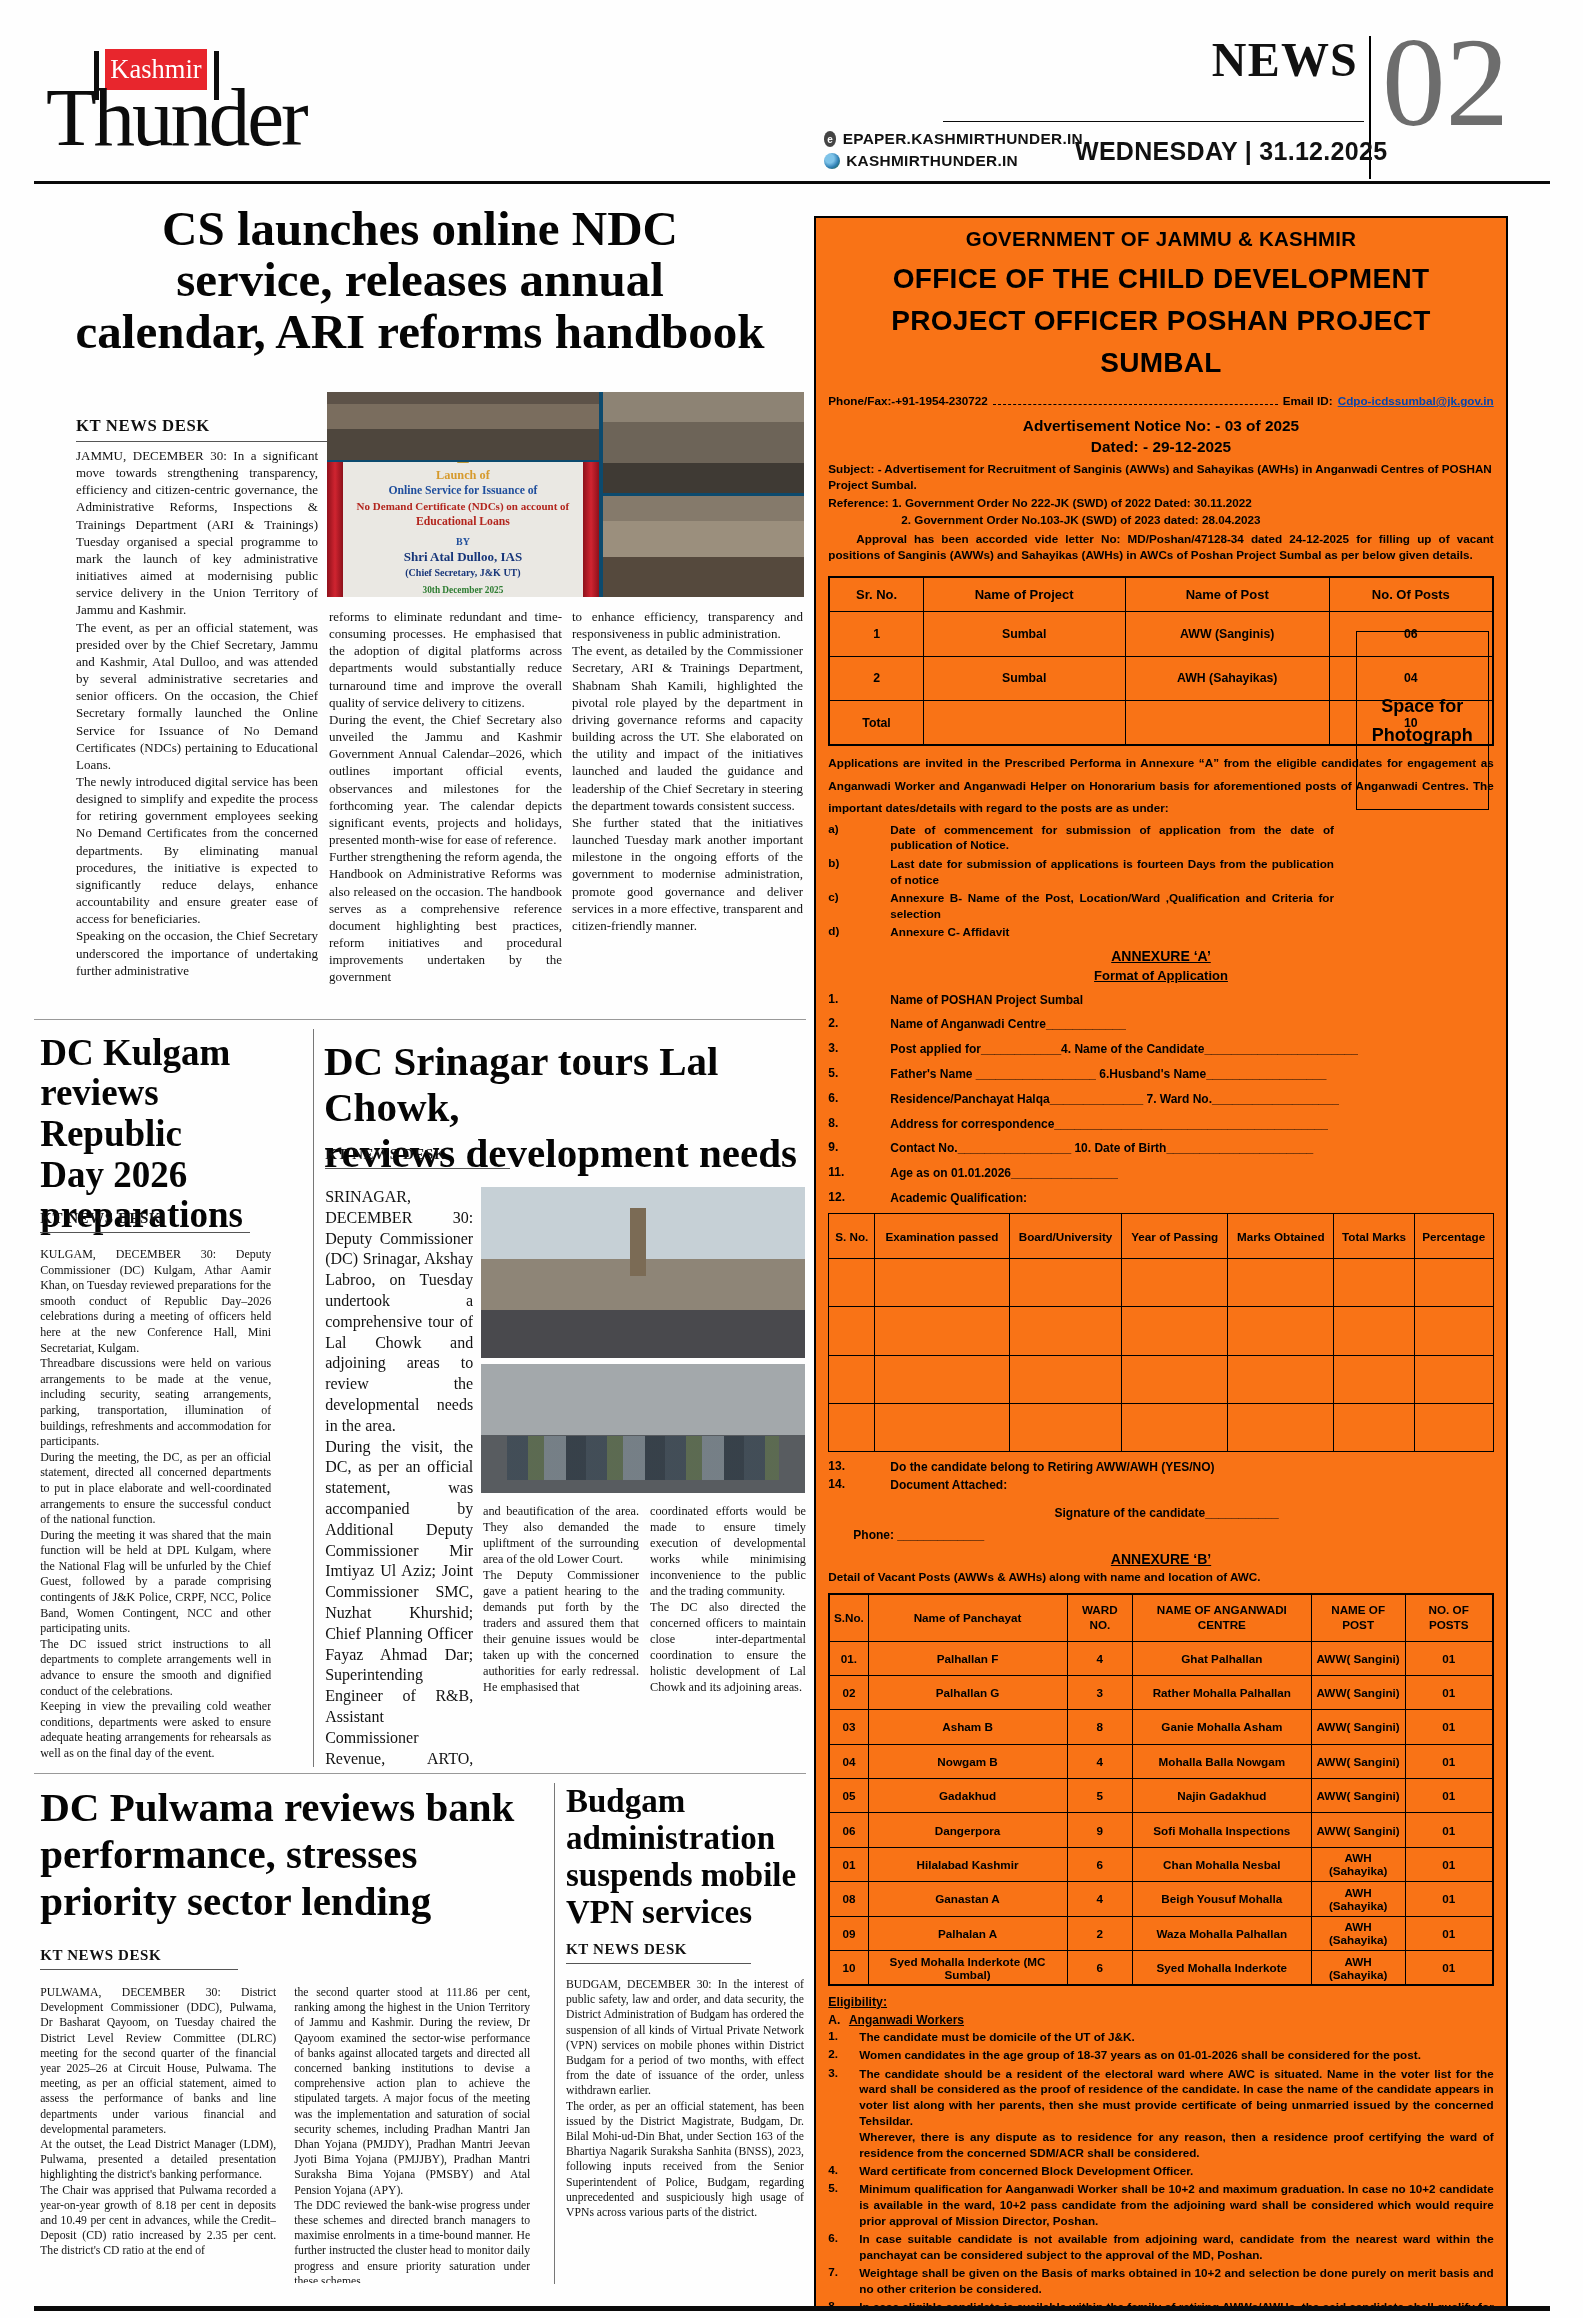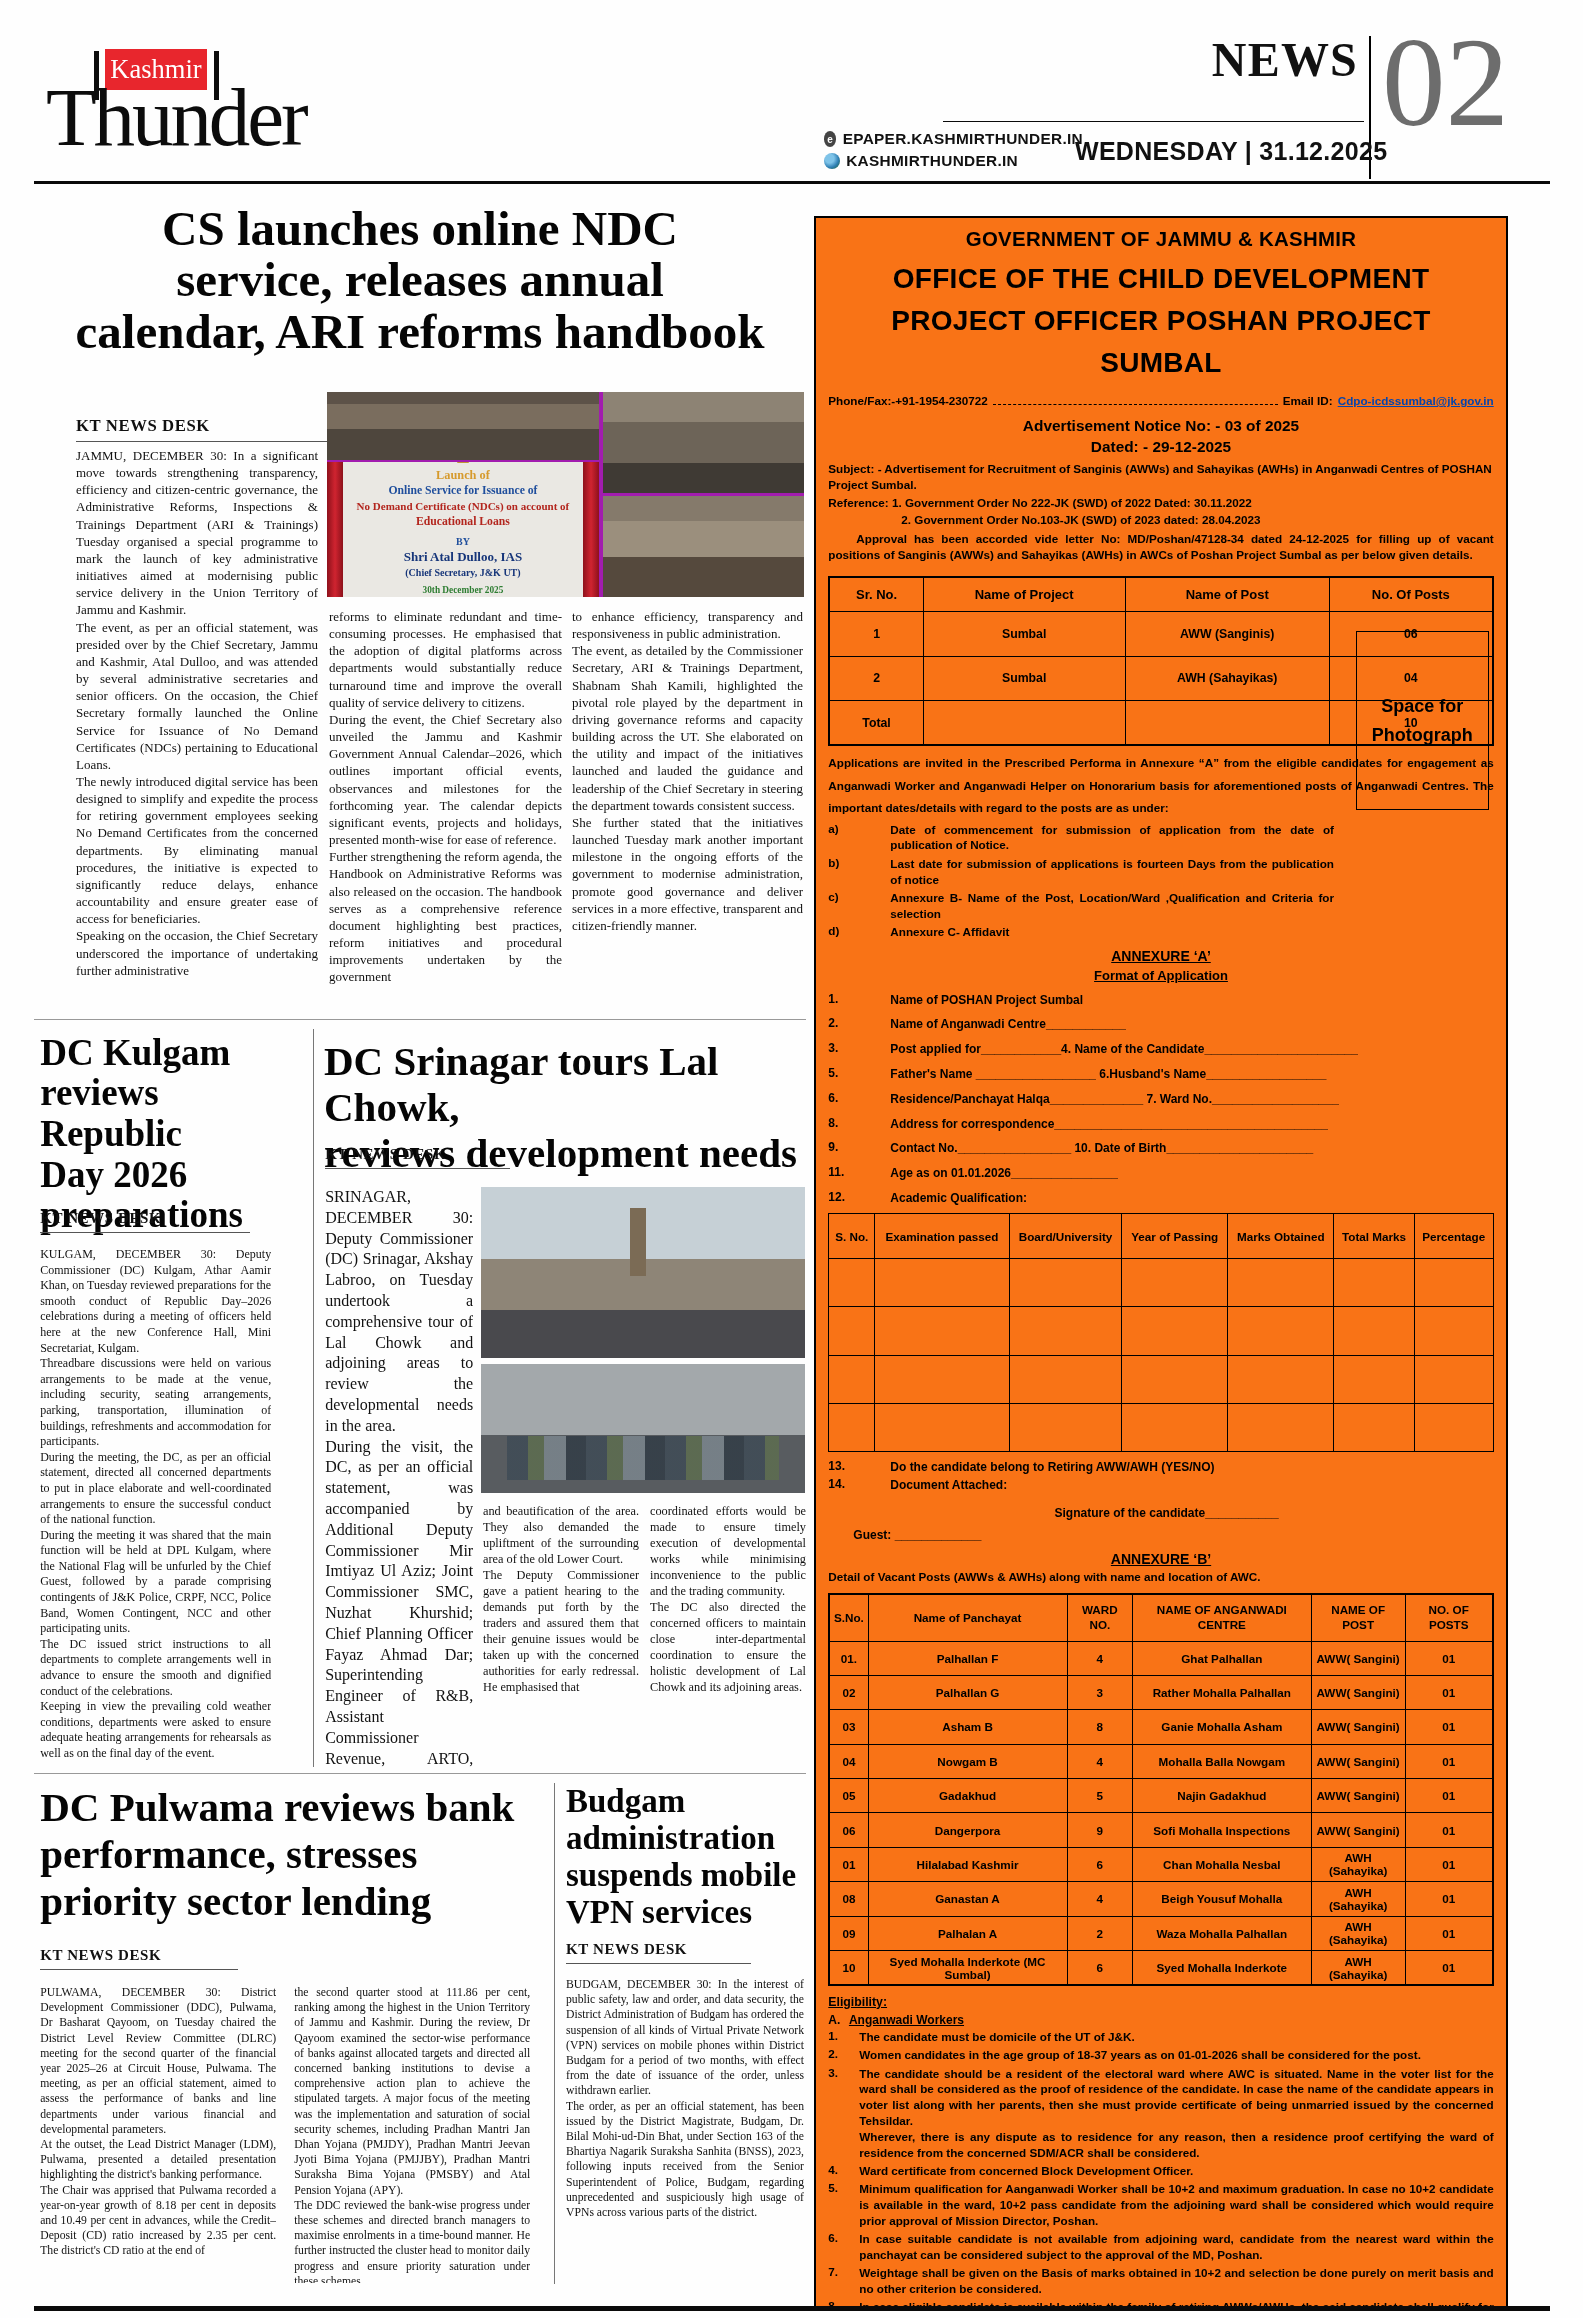--- a/index.html
+++ b/index.html
@@ -30,21 +30,21 @@
   .headline{font-weight:700;font-family:"Liberation Serif",serif;color:#050505;}
   .byline{font-family:"Liberation Serif",serif;font-weight:700;font-size:16.7px;letter-spacing:0.6px;
           border-bottom:1.9px solid #555;padding-bottom:5px;}
   .body-txt{font-family:"Liberation Serif",serif;}
   .a1-body{font-size:13px;line-height:1.32;}
   .k-body{font-size:12px;line-height:1.3;}
   .s-body{font-size:16px;line-height:1.3;}
   .p-body{font-size:11.7px;line-height:1.3;}
 
   
-  .collage{background:#a21caf;}
+  .collage{background:#0c4a6e;}
   .ph{position:absolute;}
   .crowd1{background:linear-gradient(#5d5248 0 18%,#7a6d5e 18% 55%,#4e463d 55% 100%);}
   .crowd2{background:linear-gradient(#8d8374 0 30%,#6d6458 30% 70%,#3f3a34 70% 100%);}
   .crowd3{background:linear-gradient(#857a6b 0 25%,#9b8f7d 25% 60%,#55493d 60% 100%);}
   .banner{background:#eae8e3;display:flex;flex-direction:column;align-items:center;justify-content:center;
           text-align:center;font-family:"Liberation Serif",serif;line-height:1.35;}
   .curtain-l,.curtain-r{position:absolute;top:0;bottom:0;width:16px;
           background:linear-gradient(90deg,#8d111b,#d02430,#8d111b);}
   .curtain-l{left:0;} .curtain-r{right:0;}
   .emblem{width:12.3px;height:18.5px;background:linear-gradient(#d8b24a,#a67c1e);border-radius:2.5px 2.5px 0 0;margin-bottom:3.7px;}
@@ -422,21 +422,21 @@
           <span class="li-n">13.</span>
           <span class="li-t">Do the candidate belong to  Retiring AWW/AWH  (YES/NO)</span>
         </div>
         <div class="li">
           <span class="li-n">14.</span>
           <span class="li-t">Document Attached:</span>
         </div>
       </div>
 
     <div class="sig-line">Signature of the candidate___________</div>
-    <div class="date-line">Guest: _____________</div>
+    <div class="date-line">Phone: _____________</div>
 
     <div class="annex-title">ANNEXURE ‘B’</div>
     <div class="n-p" style="margin-top:2.5px;">Detail of Vacant Posts (AWWs &amp; AWHs) along with name and location of AWC.</div>
 
     <table class="ntable" id="vacant-table">
         <thead>
           <tr>
             <th>S.No.</th>
             <th>Name of Panchayat</th>
             <th>WARD NO.</th>

